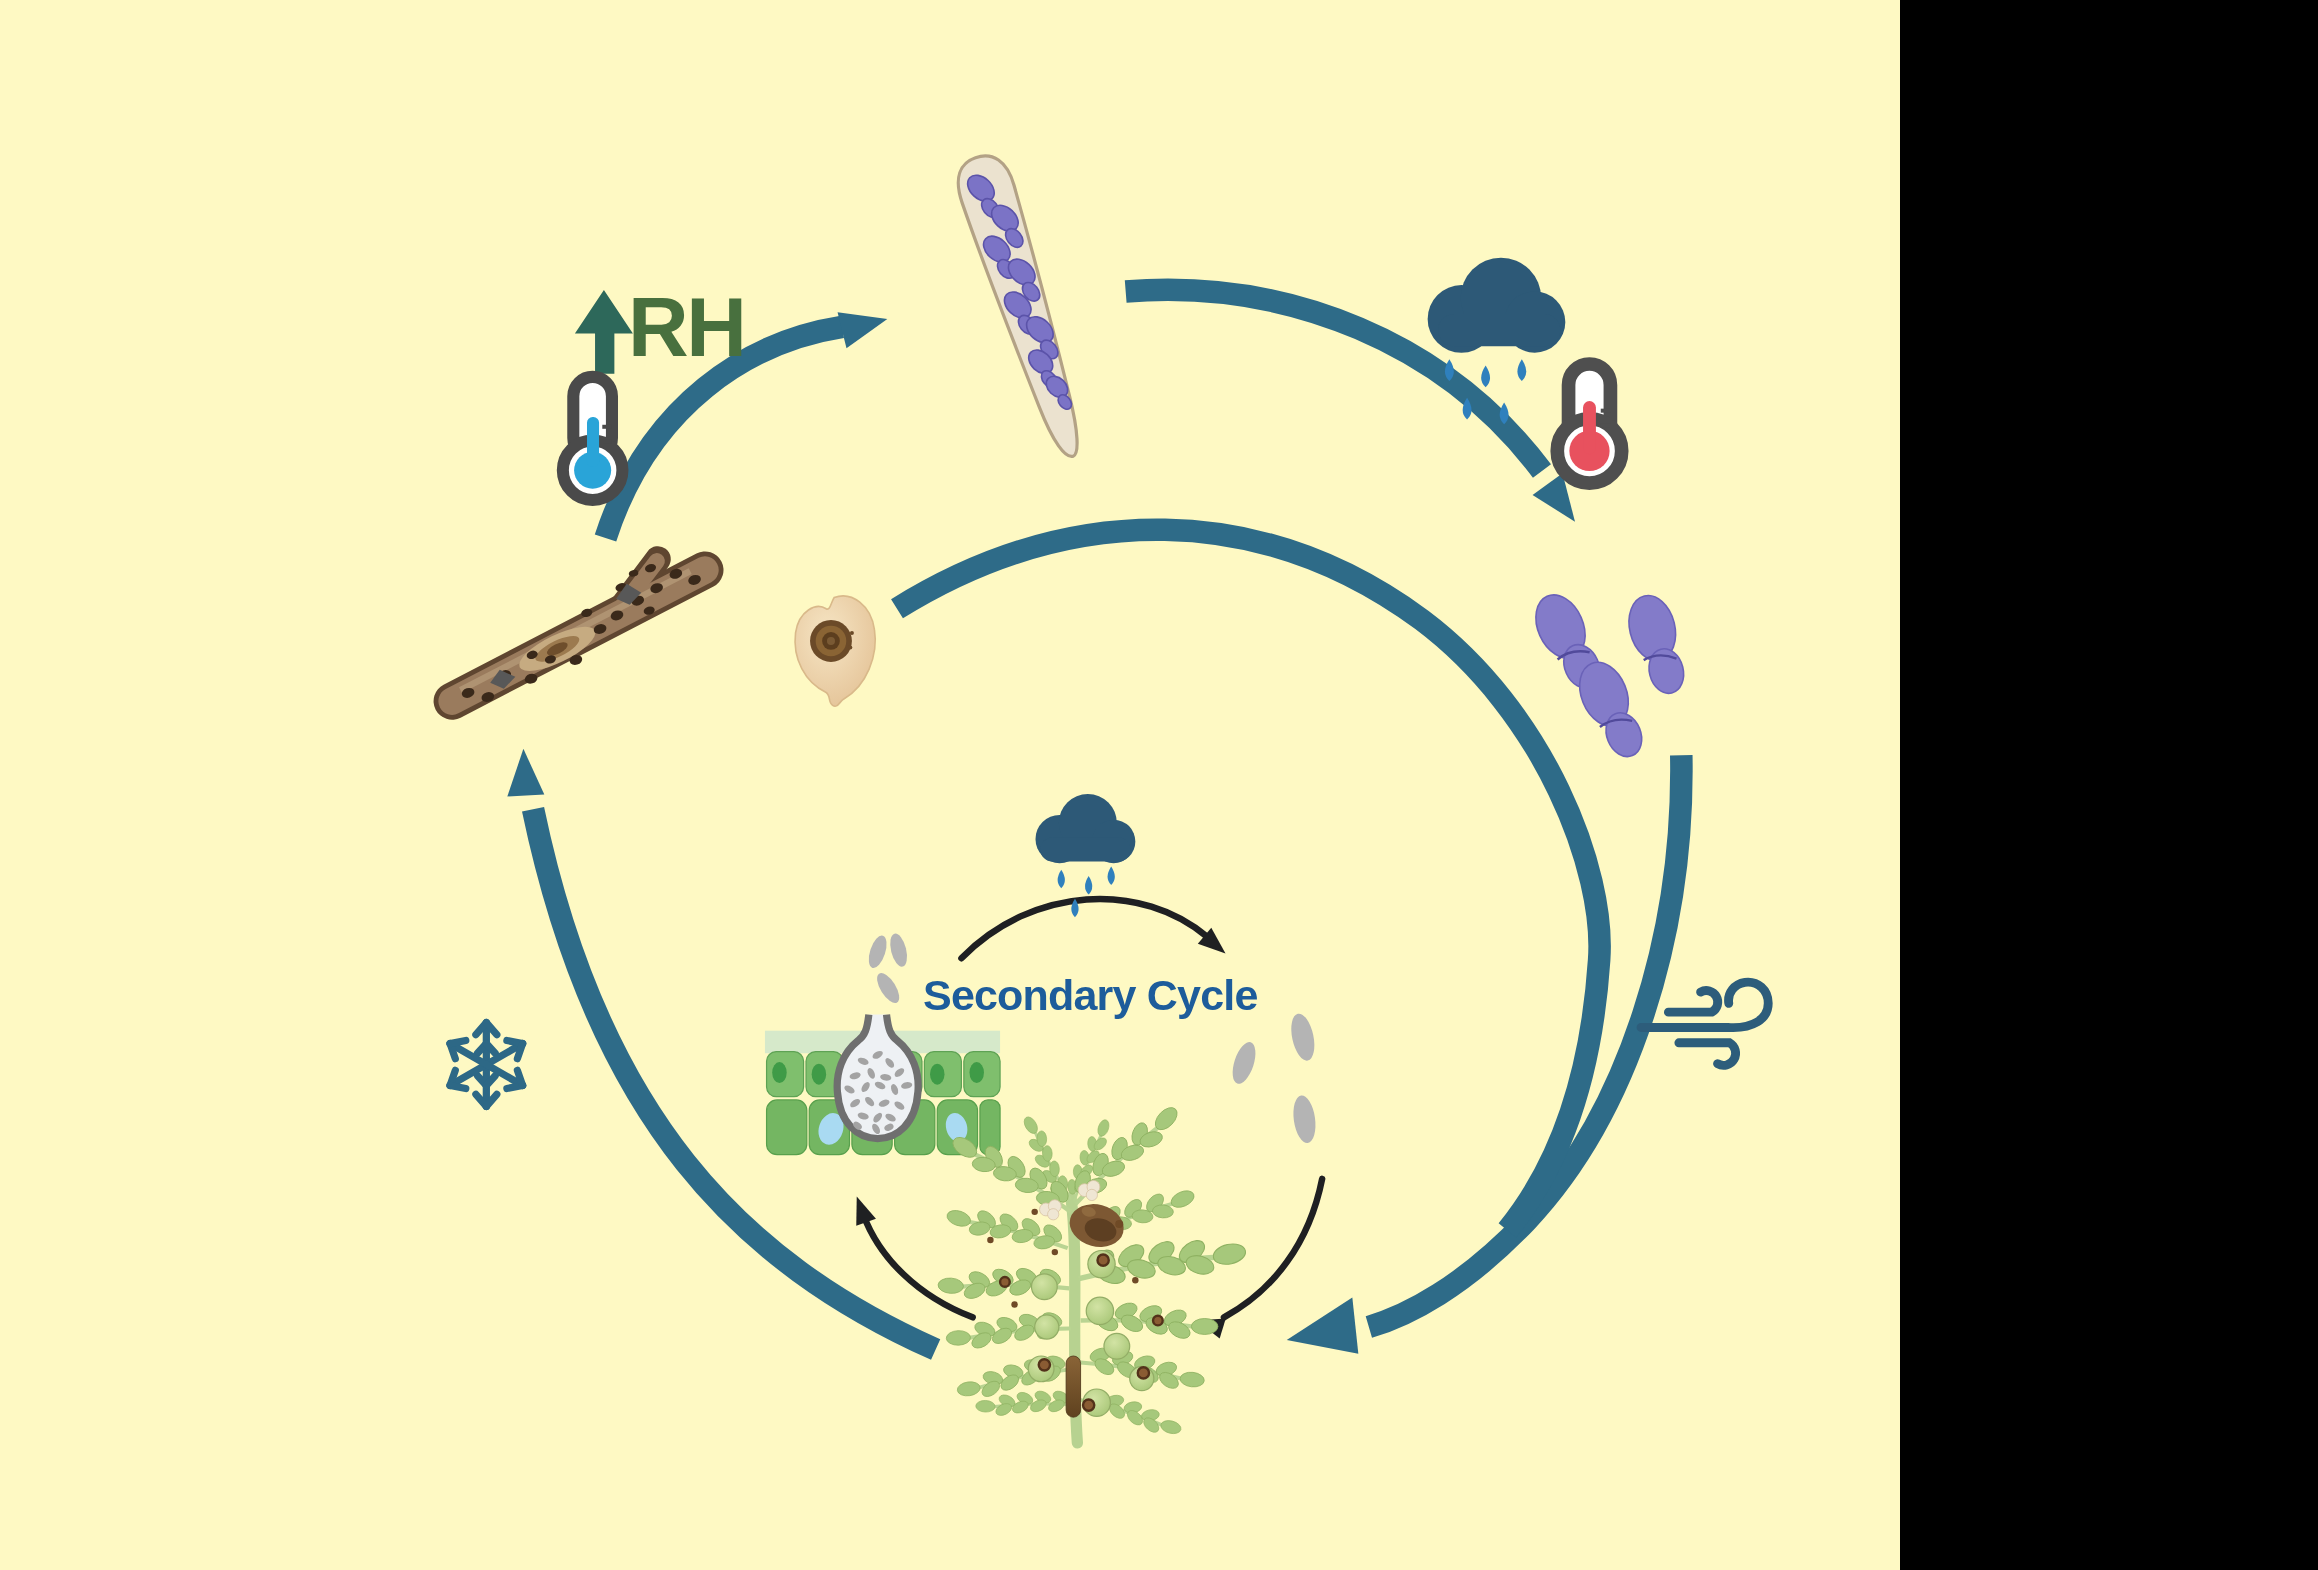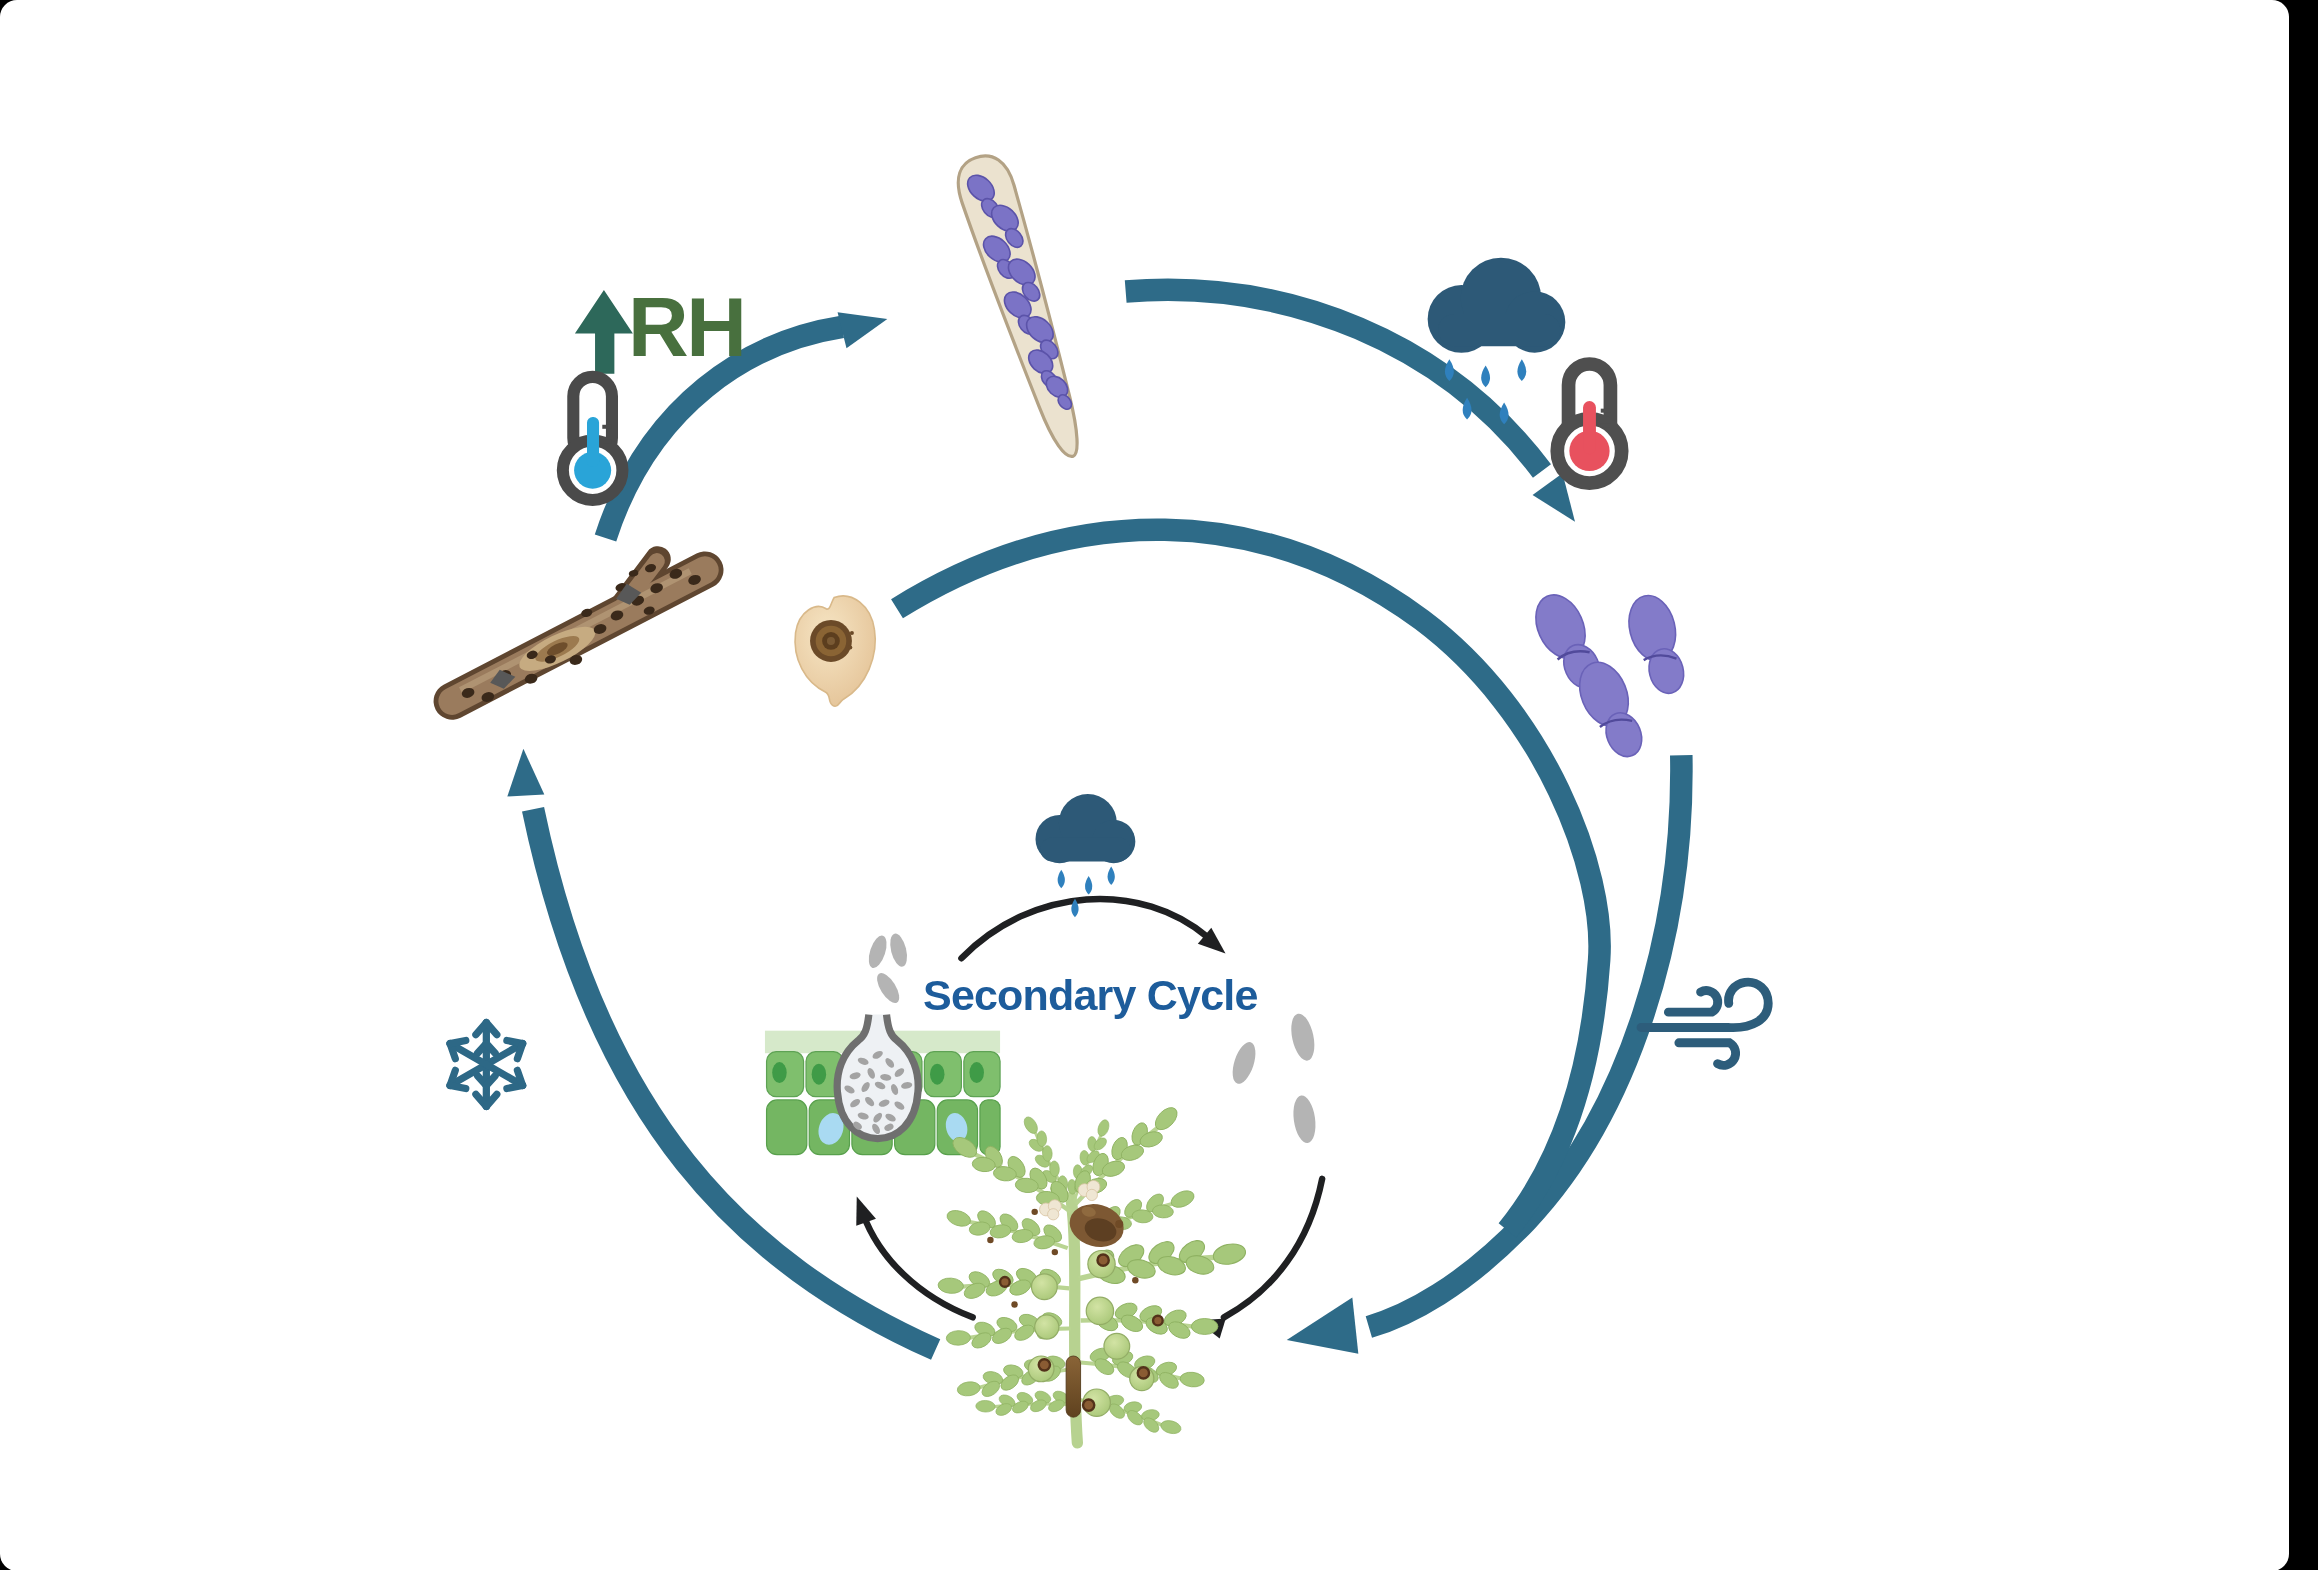--- a/index.html
+++ b/index.html
@@ -1,17 +1,17 @@
 <!DOCTYPE html>
 <html style="font-size:13px"><head>
 <meta charset="utf-8">
 <style>
   html,body{margin:0;padding:0;background:#000;}
-  #stage{position:relative;width:2289px;height:1571px;background:#ffffff;overflow:hidden;
-         font-family:"Liberation Sans", sans-serif;border-radius:17px;}
+  #stage{position:relative;width:1900px;height:1571px;background:#fef9c3;overflow:hidden;
+         font-family:"Liberation Sans", sans-serif;}
   .abs{position:absolute;}
   #rh-label{left:628px;top:285px;font-size:84px;font-weight:700;letter-spacing:-2.4px;color:#48703e;line-height:1;}
   #secondary-label{left:923px;top:974px;font-size:43px;font-weight:700;letter-spacing:-0.8px;color:#1d5c9b;line-height:1;}
   svg{display:block;}
 </style>
 </head>
 <body>
 
 <div id="stage">
 

